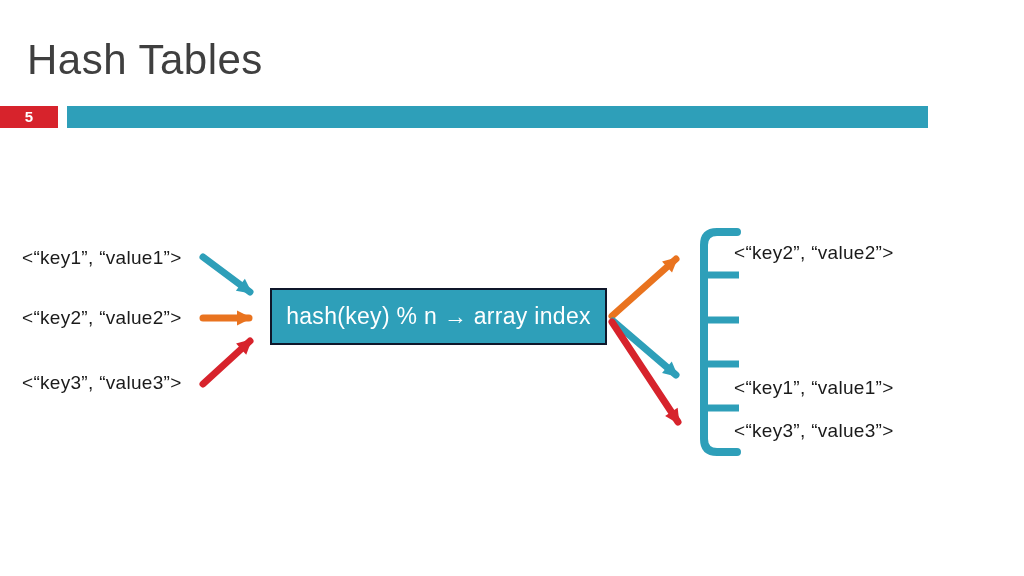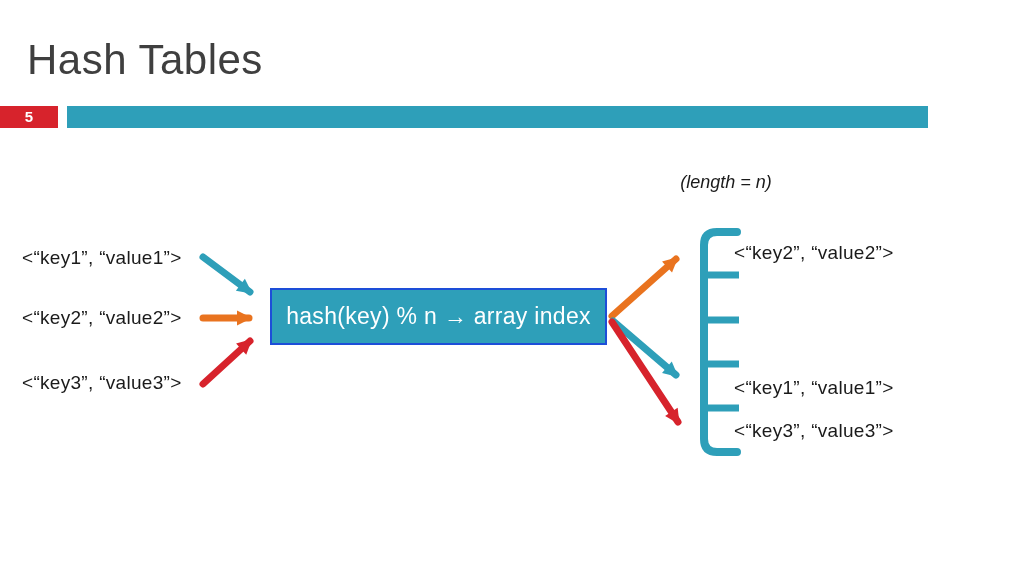--- a/index.html
+++ b/index.html
@@ -23,21 +23,21 @@
   }
   .kv {
     position:absolute; left:22px; font-size:19px; line-height:24px;
     color:#1a1a1a; letter-spacing:0.3px; white-space:nowrap;
   }
   .kv1 { top:246px; }
   .kv2 { top:306px; }
   .kv3 { top:371px; }
   .hash-box {
     position:absolute; left:270px; top:288px; width:337px; height:57px;
-    box-sizing:border-box; border:2px solid #1d4ed8;
+    box-sizing:border-box; border:2px solid #0f172a;
     display:flex; align-items:center; justify-content:center;
   }
   .hash-box span {
     color:#ffffff; font-size:23px; letter-spacing:0.3px; white-space:nowrap;
   }
   .array-label {
     position:absolute; left:646px; top:170px; width:160px;
     text-align:center; font-style:italic; font-size:18px;
     line-height:25px; color:#1a1a1a;
   }
@@ -67,21 +67,20 @@
 
   <div class="kv kv1">&lt;“key1”, “value1”&gt;</div>
   <div class="kv kv2">&lt;“key2”, “value2”&gt;</div>
   <div class="kv kv3">&lt;“key3”, “value3”&gt;</div>
 
   <div class="hash-box" style="background-color: rgb(46, 159, 185);">
     <span>hash(key) % n → array index</span>
   </div>
 
   <div class="array-label">
-    <div>(length = n)</div>
   </div>
 
   <div class="slot slot0">&lt;“key2”, “value2”&gt;</div>
   <div class="slot slot1"></div>
   <div class="slot slot2"></div>
   <div class="slot slot3">&lt;“key1”, “value1”&gt;</div>
   <div class="slot slot4">&lt;“key3”, “value3”&gt;</div>
 
   <svg class="overlay" viewBox="0 0 1024 576" xmlns="http://www.w3.org/2000/svg">
     <defs>

